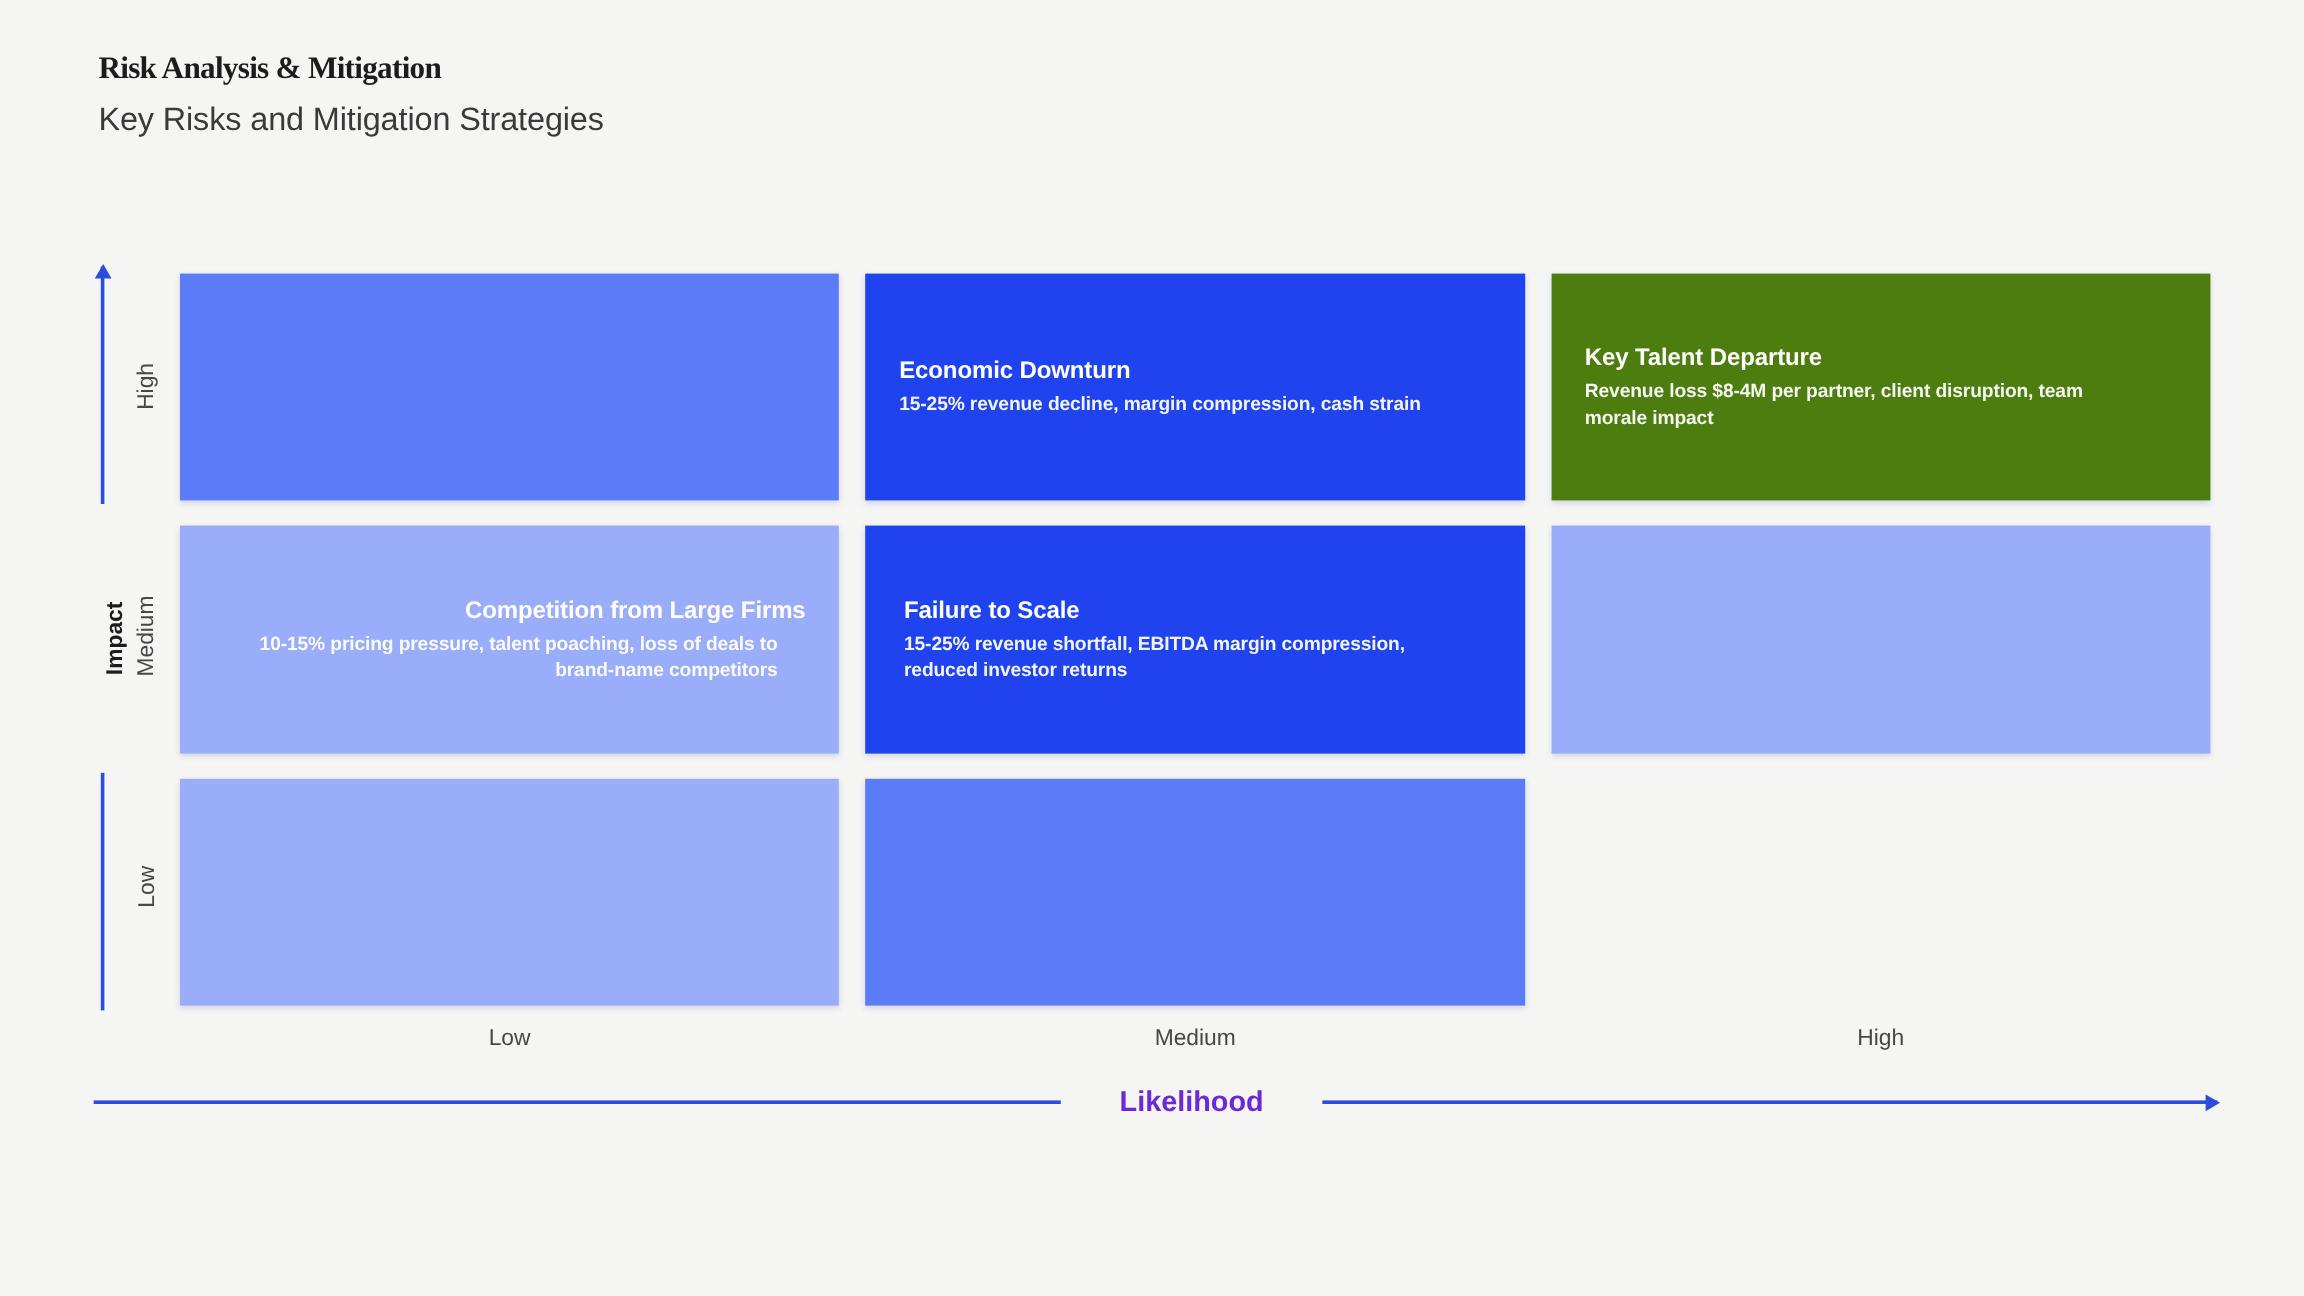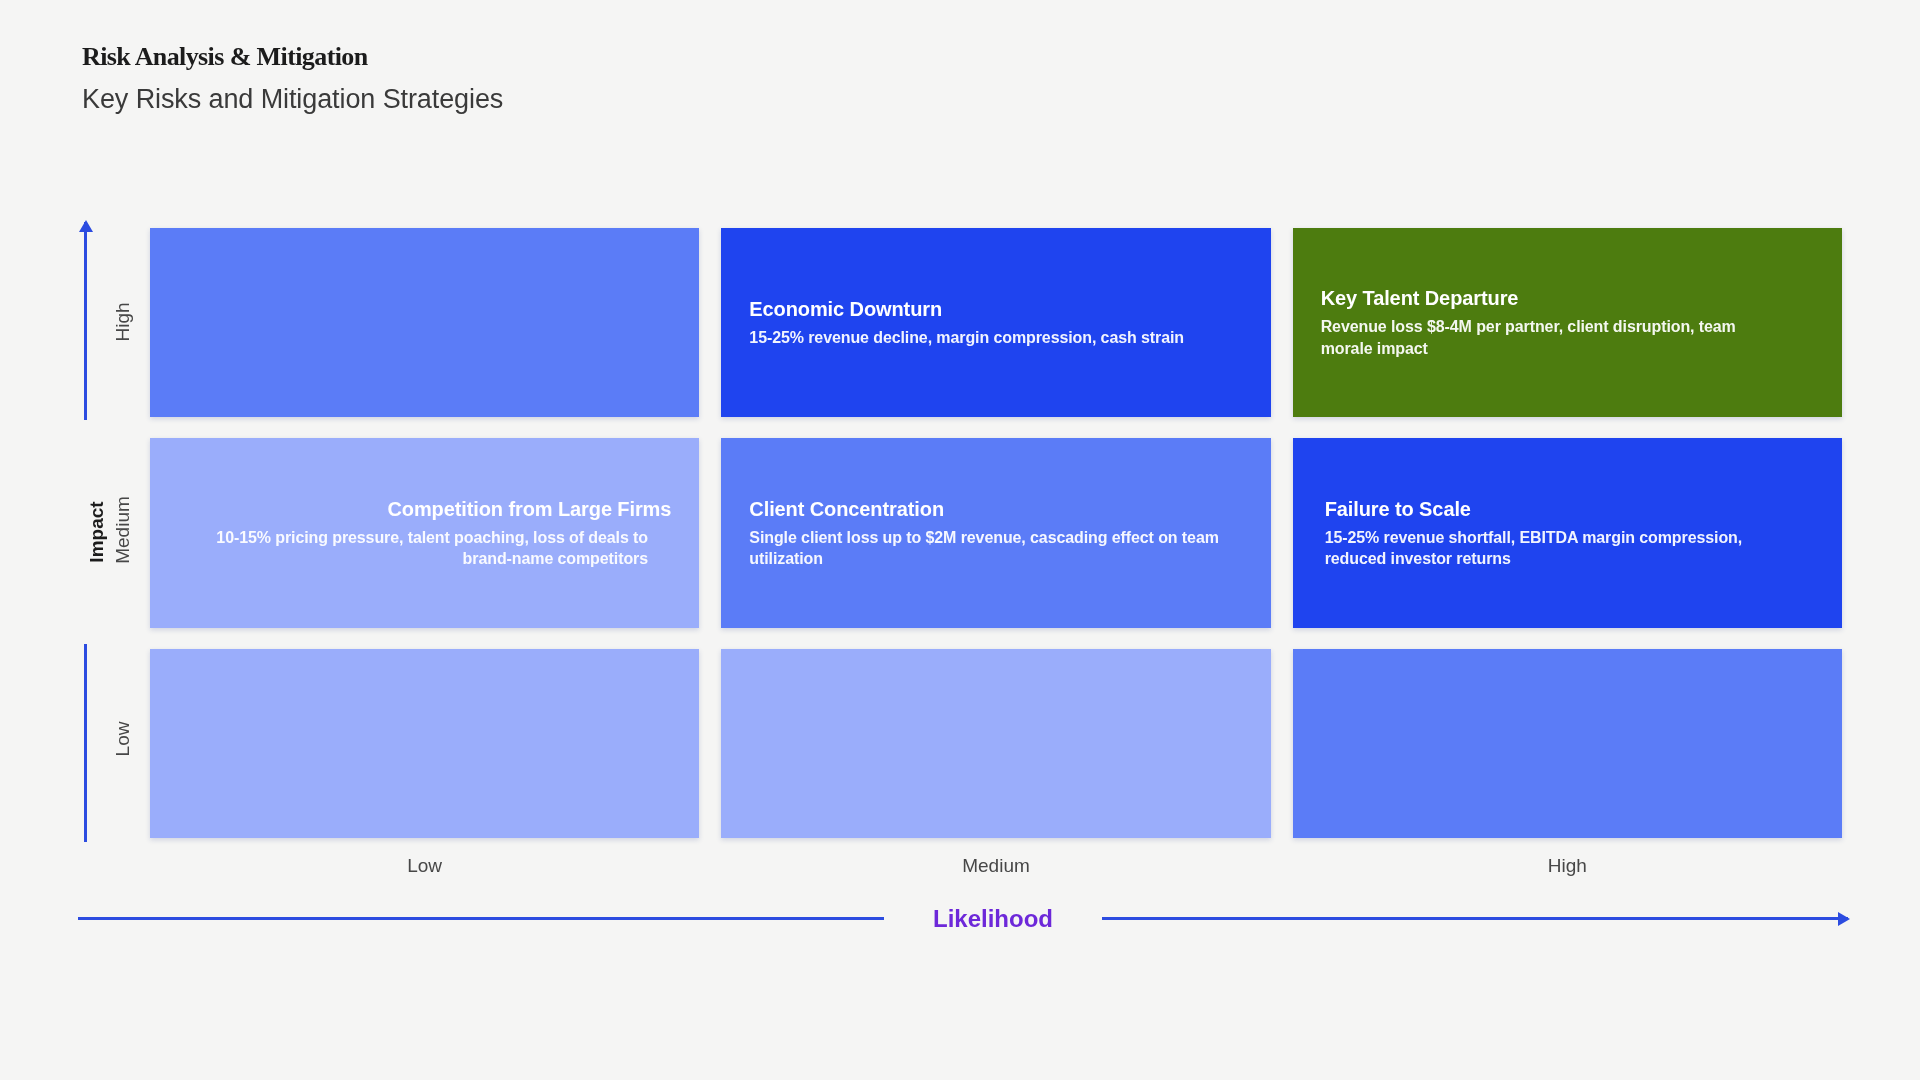--- a/index.html
+++ b/index.html
@@ -242,24 +242,20 @@
       <div class="cell-desc">15-25% revenue decline, margin compression, cash strain</div>
     </div>
     <div class="cell" style="background: #4d7c0f;">
       <div class="cell-title">Key Talent Departure</div>
       <div class="cell-desc">Revenue loss $8-4M per partner, client disruption, team morale impact</div>
     </div>
     <div class="cell" style="background: rgb(154, 173, 251); text-align: right;">
       <div class="cell-title">Competition from Large Firms</div>
       <div class="cell-desc">10-15% pricing pressure, talent poaching, loss of deals to brand-name competitors</div>
     </div>
-    <div class="cell" style="background: rgb(91, 124, 247);">
-      <div class="cell-title">Client Concentration</div>
-      <div class="cell-desc">Single client loss up to $2M revenue, cascading effect on team utilization</div>
-    </div>
     <div class="cell" style="background: rgb(31, 68, 239); padding-left: 32px;">
       <div class="cell-title">Failure to Scale</div>
       <div class="cell-desc">15-25% revenue shortfall, EBITDA margin compression, reduced investor returns</div>
     </div>
     <div class="cell empty" style="background: rgb(154, 173, 251);"></div>
     <div class="cell empty" style="background: rgb(154, 173, 251);"></div>
     <div class="cell empty" style="background: rgb(91, 124, 247);"></div>
   </div>
 
 <div class="x-ticks">

